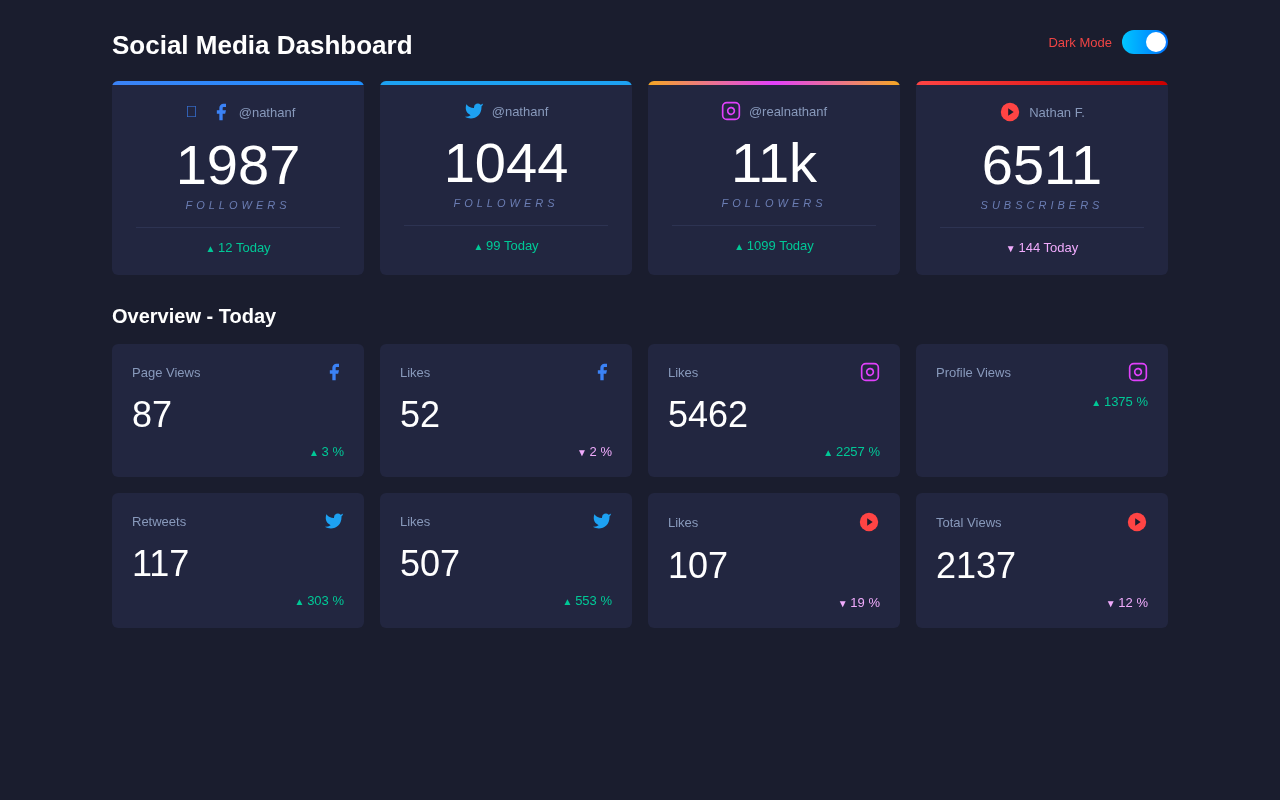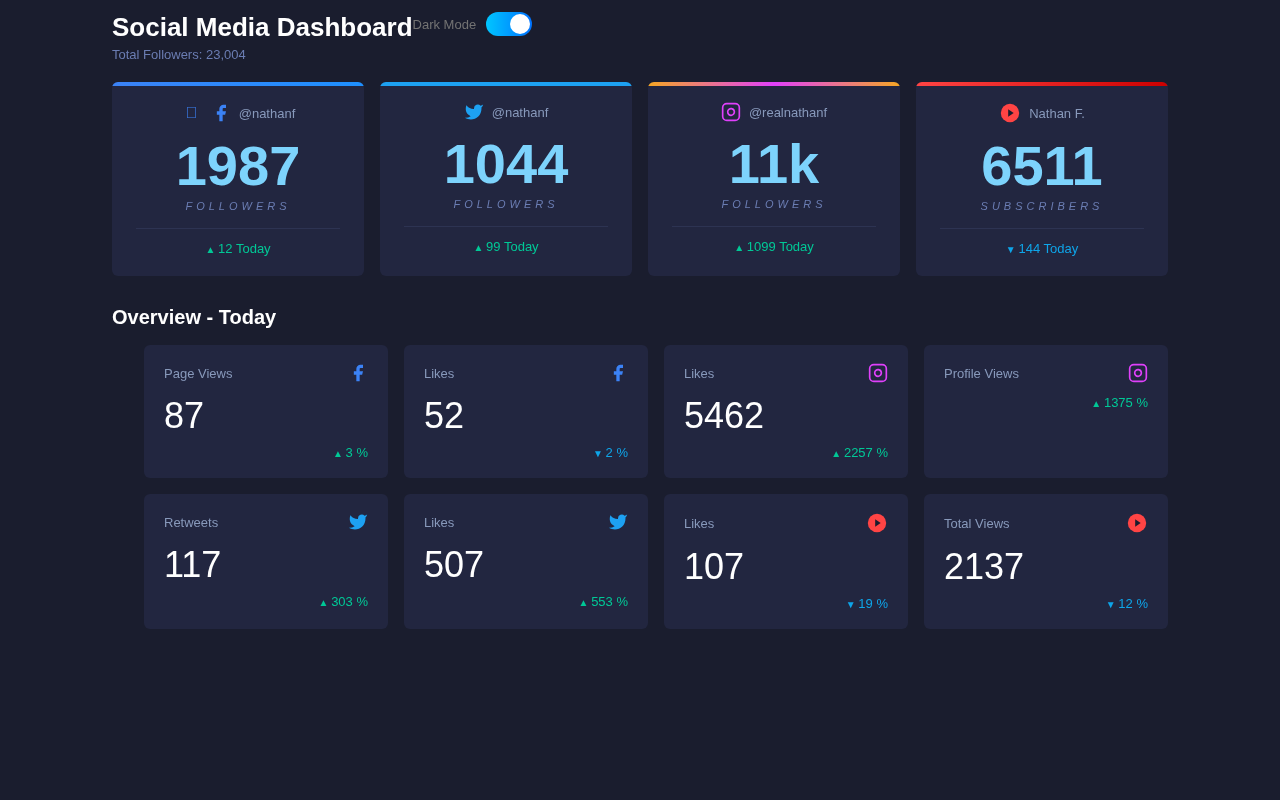--- a/index.html
+++ b/index.html
@@ -5,22 +5,23 @@
     * { margin: 0; padding: 0; box-sizing: border-box; }
     body {
       background-color: #1a1d2e;
       color: #ffffff;
       font-family: -apple-system, BlinkMacSystemFont, 'Segoe UI', sans-serif;
       min-height: 800px;
       width: 1280px;
     }
 
     .header {
-      padding: 12px 112px 20px 112px;
-      display: flex;
+      padding: 30px 112px 20px 112px;
+      display: flex;
+      justify-content: space-between;
       align-items: flex-start;
       border-radius: 9px;
     }
 
     .header-left h1 {
       font-size: 26px;
       font-weight: 700;
       color: #fff;
     }
 
@@ -31,21 +32,21 @@
     }
 
     .dark-mode-toggle {
       display: flex;
       align-items: center;
       gap: 10px;
     }
 
     .dark-mode-label {
       font-size: 13px;
-      color: #737373;
+      color: #ef4444;
     }
 
     .toggle-switch {
       width: 46px;
       height: 24px;
       background: linear-gradient(90deg, #00c6ff, #0072ff);
       border-radius: 12px;
       position: relative;
       cursor: pointer;
     }
@@ -106,23 +107,23 @@
       display: inline-flex;
       align-items: center;
       justify-content: center;
       font-size: 16px;
     }
 
     .facebook-icon { color: #3b82f6; }
 
     .follower-count {
       font-size: 56px;
-      font-weight: 700;
+      font-weight: 400;
       text-align: center;
-      color: #7dd3fc;
+      color: #ffffff;
       line-height: 1;
       margin-bottom: 6px;
     }
 
     .follower-type {
       text-align: center;
       font-size: 11px;
       letter-spacing: 4px;
       color: #6b7db3;
       margin-bottom: 16px;
@@ -134,41 +135,40 @@
       border-top: 1px solid #2d3352;
       margin-bottom: 12px;
     }
 
     .change-stat {
       text-align: center;
       font-size: 13px;
     }
 
     .positive { color: #00c896; }
-    .negative { color: #0ea5e9; }
+    .negative { color: #f0abfc; }
 
     .arrow-up::before { content: '▲ '; font-size: 10px; }
     .arrow-down::before { content: '▼ '; font-size: 10px; }
 
     .overview-section {
       padding: 0 112px;
     }
 
     .overview-title {
       font-size: 20px;
       font-weight: 700;
       margin-bottom: 16px;
     }
 
     .overview-grid {
       display: grid;
       grid-template-columns: repeat(4, 1fr);
       gap: 16px;
       margin-bottom: 16px;
-      margin-left: 32px;
     }
 
     .metric-card {
       background: #222640;
       border-radius: 6px;
       padding: 18px 20px;
     }
 
     .metric-header {
       display: flex;
@@ -198,21 +198,20 @@
     .metric-change {
       font-size: 13px;
     }
   </style>
 </head>
 <body>
 
 <div class="header">
   <div class="header-left">
     <h1>Social Media Dashboard</h1>
-    <div class="subtitle">Total Followers: 23,004</div>
   </div>
   <div class="dark-mode-toggle">
     <span class="dark-mode-label">Dark Mode</span>
     <div class="toggle-switch">
       <div class="toggle-knob"></div>
     </div>
   </div>
 </div>
 
 <div class="followers-section">

